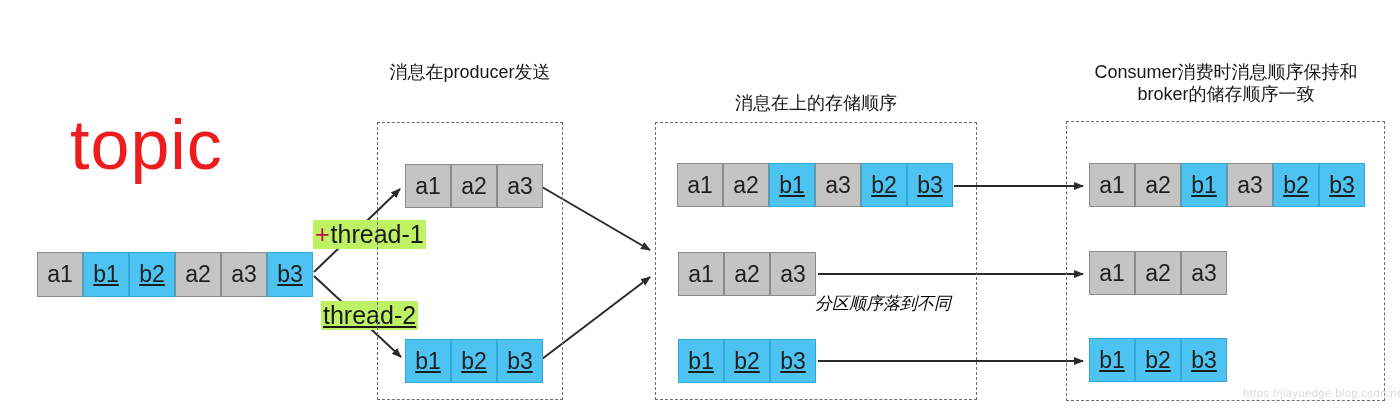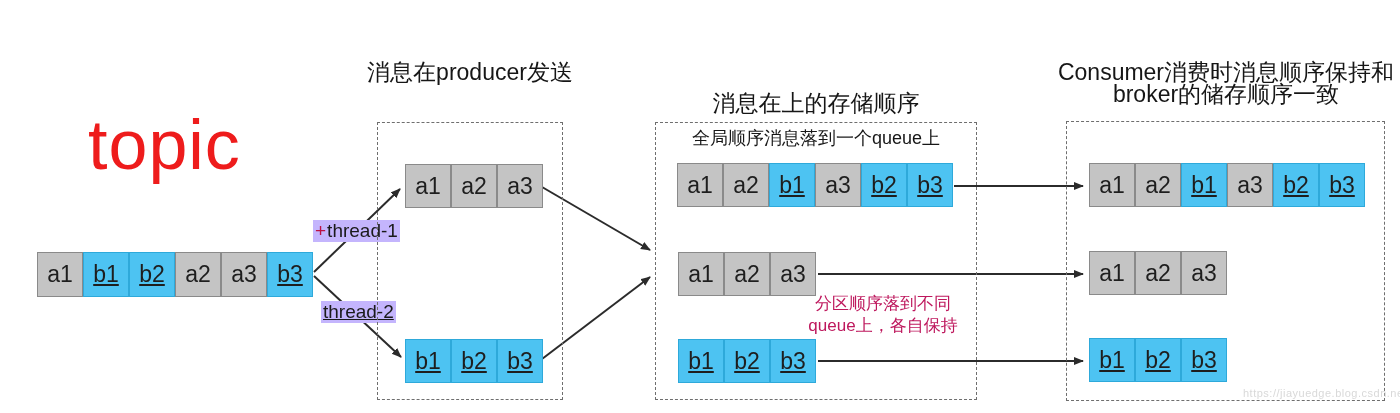--- a/index.html
+++ b/index.html
@@ -40,41 +40,42 @@
 
   
   .dashed-box {
     box-sizing: border-box;
     border: 1.5px dashed #6e6e6e;
     background: transparent;
   }
 
   
   .stage-title {
-    font-size: 23px;
+    font-size: 18px;
     line-height: 22px;
     text-align: center;
     color: #161616;
   }
   .inner-label {
     font-size: 18px;
     line-height: 21px;
     text-align: center;
     color: #161616;
   }
   .partition-label {
     font-size: 17px;
     line-height: 22px;
     text-align: center;
-    color: #be185d;
+    color: #000000;
+    font-style: italic;
   }
 
   .thread-label {
-    font-size: 19px;
-    background: #c4b5fd;
+    font-size: 25px;
+    background: #bef264;
     padding: 0 2px;
     color: #1a1a1a;
     white-space: nowrap;
   }
   .thread-label .plus { color: var(--plus-red, #bb1144); margin-right: 1px; }
 
   .watermark {
     font-size: 11px;
     color: #d9d9d9;
     letter-spacing: 0.5px;
@@ -96,21 +97,21 @@
     </defs>
     <line x1="314" y1="272" x2="400" y2="189" stroke="#2b2b2b" stroke-width="2" marker-end="url(#arw)"></line>
     <line x1="314" y1="276" x2="401" y2="357" stroke="#2b2b2b" stroke-width="2" marker-end="url(#arw)"></line>
     <line x1="542" y1="187" x2="650" y2="250" stroke="#2b2b2b" stroke-width="2" marker-end="url(#arw)"></line>
     <line x1="542" y1="359" x2="650" y2="277" stroke="#2b2b2b" stroke-width="2" marker-end="url(#arw)"></line>
     <line x1="954" y1="186" x2="1083" y2="186" stroke="#2b2b2b" stroke-width="2" marker-end="url(#arw)"></line>
     <line x1="818" y1="274" x2="1083" y2="274" stroke="#2b2b2b" stroke-width="2" marker-end="url(#arw)"></line>
     <line x1="818" y1="361" x2="1083" y2="361" stroke="#2b2b2b" stroke-width="2" marker-end="url(#arw)"></line>
   </svg>
 
-  <div class="abs topic-title" style="left:88px; top:110px;text-align:center;">topic</div>
+  <div class="abs topic-title" style="left:70px; top:110px;text-align:center;">topic</div>
 
   <div class="abs row tall" style="left:37px; top:252px;">
       <div class="cell gray">a1</div>
       <div class="cell blue">b1</div>
       <div class="cell blue">b2</div>
       <div class="cell gray">a2</div>
       <div class="cell gray">a3</div>
       <div class="cell blue">b3</div>
     </div>
 
@@ -132,39 +133,37 @@
   <div class="abs row" style="left:405px; top:339px;">
       <div class="cell blue">b1</div>
       <div class="cell blue">b2</div>
       <div class="cell blue">b3</div>
     </div>
 
   <div class="abs stage-title" style="left:655px; top:92px; width:322px;">消息在上的存储顺序</div>
 
   <div class="abs dashed-box" style="left:655px; top:122px; width:322px; height:278px;"></div>
 
-  <div class="abs inner-label" style="left:655px; top:128px; width:322px;">全局顺序消息落到一个queue上</div>
 
   <div class="abs row" style="left:677px; top:163px;">
       <div class="cell gray">a1</div>
       <div class="cell gray">a2</div>
       <div class="cell blue">b1</div>
       <div class="cell gray">a3</div>
       <div class="cell blue">b2</div>
       <div class="cell blue">b3</div>
     </div>
   <div class="abs row" style="left:678px; top:252px;">
       <div class="cell gray">a1</div>
       <div class="cell gray">a2</div>
       <div class="cell gray">a3</div>
     </div>
 
   <div class="abs partition-label" style="left:788px; top:293px; width:190px;">
     <div>分区顺序落到不同</div>
-    <div>queue上，各自保持</div>
   </div>
 
   <div class="abs row" style="left:678px; top:339px;">
       <div class="cell blue">b1</div>
       <div class="cell blue">b2</div>
       <div class="cell blue">b3</div>
     </div>
 
   <div class="abs stage-title" style="left:1046px; top:61px; width:360px;">
     <div>Consumer消费时消息顺序保持和</div>

